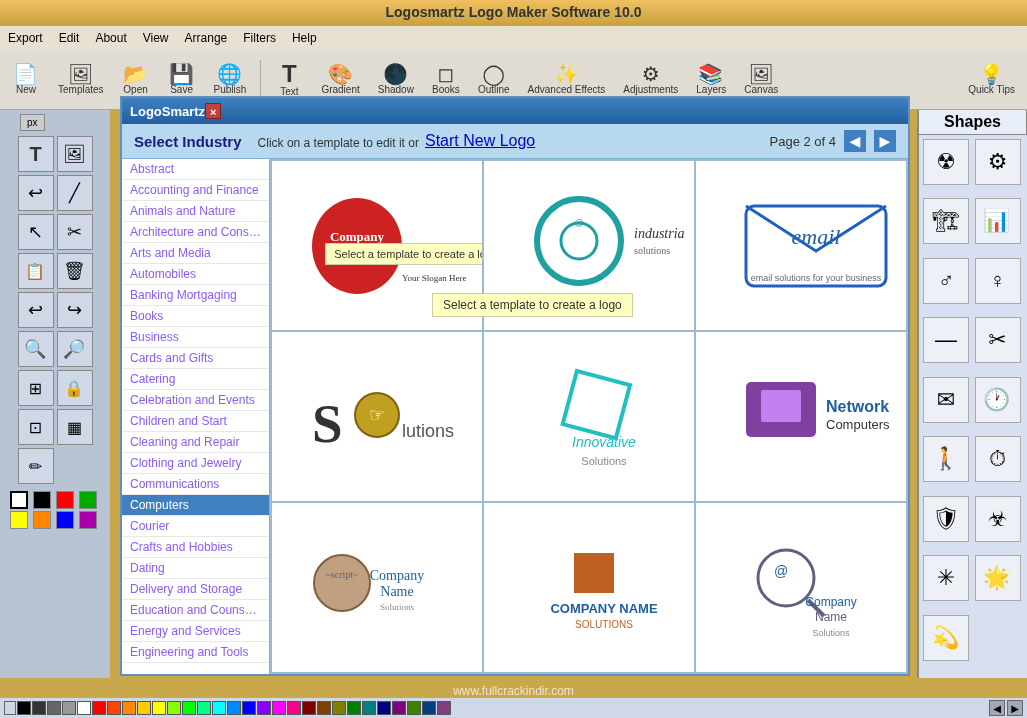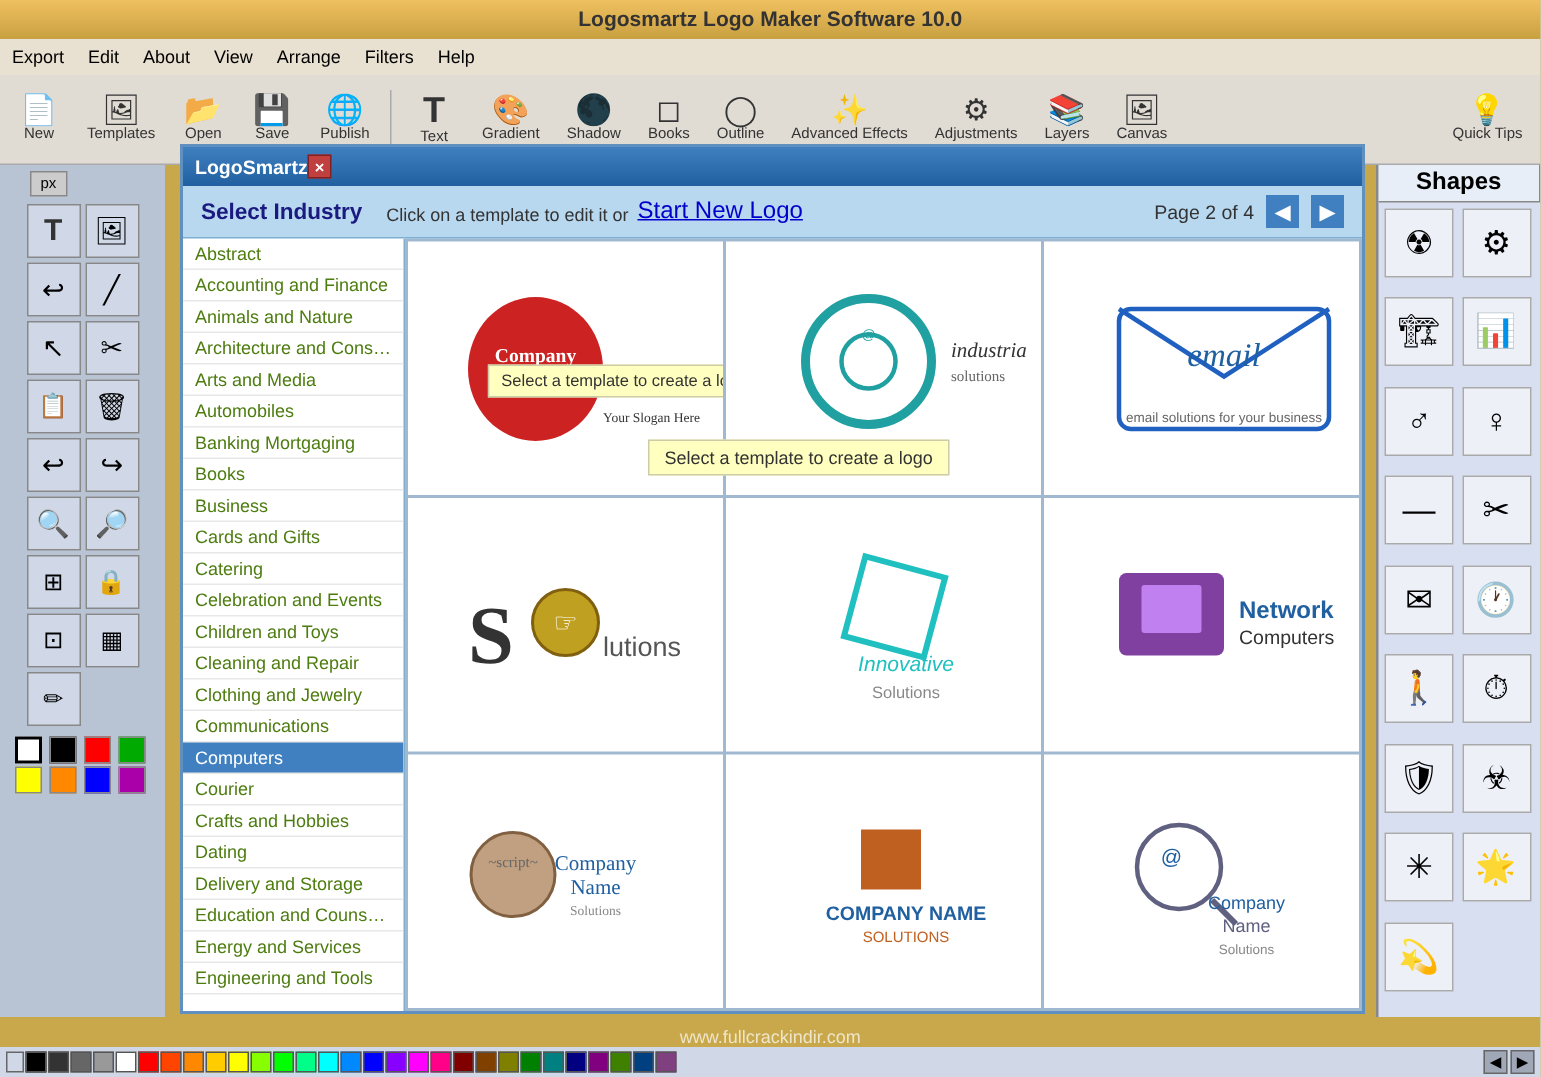--- a/index.html
+++ b/index.html
@@ -143,21 +143,21 @@
       border-right: 1px solid #80b0d0;
       overflow-y: auto;
       font-size: 12px;
     }
     .industry-list::-webkit-scrollbar { width: 14px; }
     .industry-list::-webkit-scrollbar-track { background: #e0e0e0; }
     .industry-list::-webkit-scrollbar-thumb { background: #a0a0a0; }
     .industry-item {
       padding: 3px 8px;
       cursor: pointer;
-      color: #4d7c0f;
+      color: #8b5cf6;
       border-bottom: 1px solid #e8e8e8;
       white-space: nowrap;
       overflow: hidden;
       text-overflow: ellipsis;
     }
     .industry-item.selected { background: #4080c0; color: white; }
 
     
     .template-grid {
       flex: 1;
@@ -400,21 +400,21 @@
           <div class="industry-item">Animals and Nature</div>
           <div class="industry-item">Architecture and Construction</div>
           <div class="industry-item">Arts and Media</div>
           <div class="industry-item">Automobiles</div>
           <div class="industry-item">Banking Mortgaging</div>
           <div class="industry-item">Books</div>
           <div class="industry-item">Business</div>
           <div class="industry-item">Cards and Gifts</div>
           <div class="industry-item">Catering</div>
           <div class="industry-item">Celebration and Events</div>
-          <div class="industry-item">Children and Toys</div>
+          <div class="industry-item">Children and Start</div>
           <div class="industry-item">Cleaning and Repair</div>
           <div class="industry-item">Clothing and Jewelry</div>
           <div class="industry-item">Communications</div>
           <div class="industry-item selected">Computers</div>
           <div class="industry-item">Courier</div>
           <div class="industry-item">Crafts and Hobbies</div>
           <div class="industry-item">Dating</div>
           <div class="industry-item">Delivery and Storage</div>
           <div class="industry-item">Education and Counseling</div>
           <div class="industry-item">Energy and Services</div>

